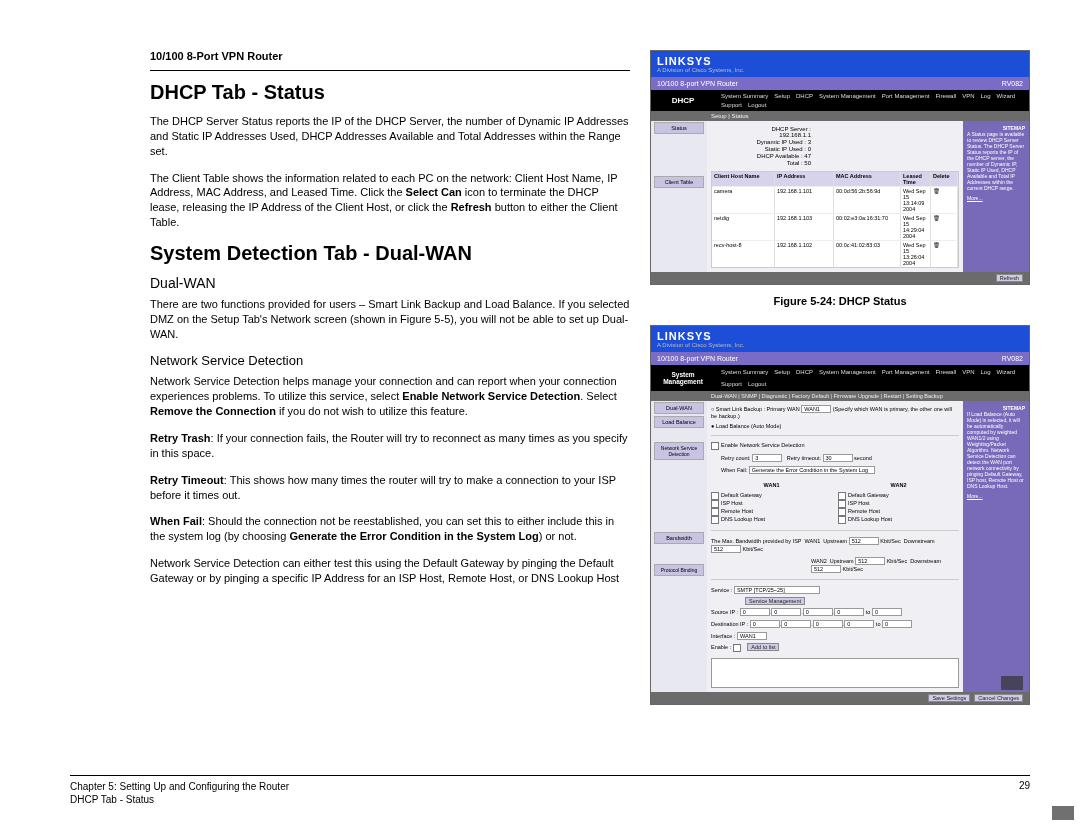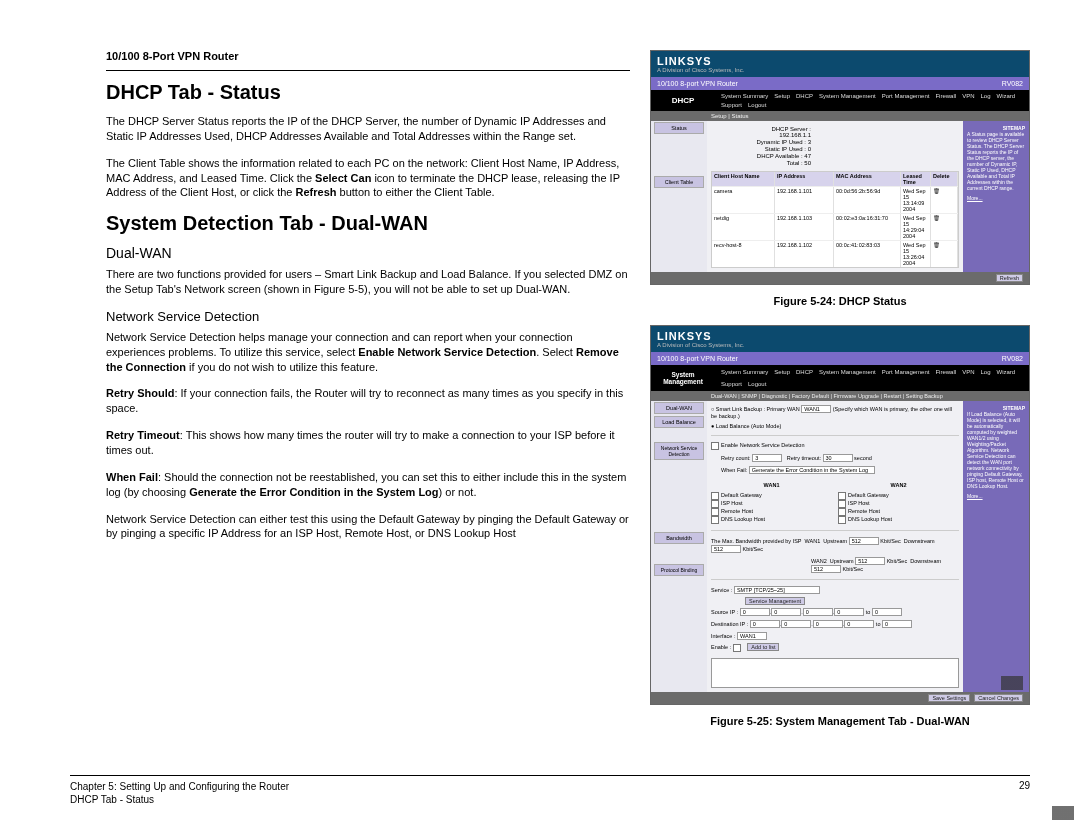--- a/index.html
+++ b/index.html
@@ -13,20 +13,21 @@
     box-sizing: border-box;
     position: relative;
     font-size: 12px;
   }
   .page {
     padding: 50px 50px 30px 106px;
     display: flex;
     gap: 20px;
     height: 100%;
     box-sizing: border-box;
+    margin-left: 44px;
   }
   .col-left {
     flex: 1 1 58%;
     min-width: 0;
   }
   .col-right {
     flex: 0 0 380px;
     display: flex;
     flex-direction: column;
     gap: 8px;
@@ -67,21 +68,21 @@
     text-align: center;
     margin: 2px 0 10px 0;
   }
   .screenshot {
     width: 100%;
     border: 1px solid #666;
     background: #f0f0f4;
     box-sizing: border-box;
   }
   .ss-top {
-    background: #0c4a6e;
+    background: #1d4ed8;
     color: #fff;
     padding: 4px 6px;
     display: flex;
     justify-content: space-between;
     align-items: center;
   }
   .ss-brand {
     font-family: Arial, sans-serif;
     font-weight: bold;
     font-size: 11px;
@@ -259,21 +260,21 @@
 
     <h1>System Detection Tab - Dual-WAN</h1>
     <h2>Dual-WAN</h2>
     <p>There are two functions provided for users – Smart Link Backup and Load Balance. If you selected DMZ on the Setup Tab's Network screen (shown in Figure 5-5), you will not be able to set up Dual-WAN.</p>
 
     <h3>Network Service Detection</h3>
     <p>
       <span>Network Service Detection helps manage your connection and can report when your connection experiences problems. To utilize this service, select </span><span class="b">Enable Network Service Detection</span><span>. Select </span><span class="b">Remove the Connection</span><span> if you do not wish to utilize this feature.</span>
     </p>
     <p>
-      <span class="b">Retry Should</span><span>: If your connection fails, the Router will try to reconnect as many times as you specify in this space.</span>
+      <span class="b">Retry Trash</span><span>: If your connection fails, the Router will try to reconnect as many times as you specify in this space.</span>
     </p>
     <p>
       <span class="b">Retry Timeout</span><span>: This shows how many times the router will try to make a connection to your ISP before it times out.</span>
     </p>
     <p>
       <span class="b">When Fail</span><span>: Should the connection not be reestablished, you can set this to either include this in the system log (by choosing </span><span class="b">Generate the Error Condition in the System Log</span><span>) or not.</span>
     </p>
     <p>Network Service Detection can either test this using the Default Gateway by pinging the Default Gateway or by pinging a specific IP Address for an ISP Host, Remote Host, or DNS Lookup Host</p>
   </div>
 
@@ -470,21 +471,20 @@
           <div>If Load Balance (Auto Mode) is selected, it will be automatically computed by weighted WAN1/2 using Weighting/Packet Algorithm. Network Service Detection can detect the WAN port network connectivity by pinging Default Gateway, ISP host, Remote Host or DNS Lookup Host.</div>
           <div style="margin-top:4px;text-decoration:underline">More...</div>
         </div>
       </div>
       <div class="ss-foot">
         <div class="ss-btn">Save Settings</div>
         <div class="ss-btn">Cancel Changes</div>
       </div>
       <div class="cisco-logo"></div>
     </div>
-    <div class="fig-caption">Figure 5-25: System Management Tab - Dual-WAN</div>
   </div>
 </div>
 
 <div class="footer">
   <div class="fl">
     <div>Chapter 5: Setting Up and Configuring the Router</div>
     <div>DHCP Tab - Status</div>
   </div>
   <div>29</div>
 </div>

